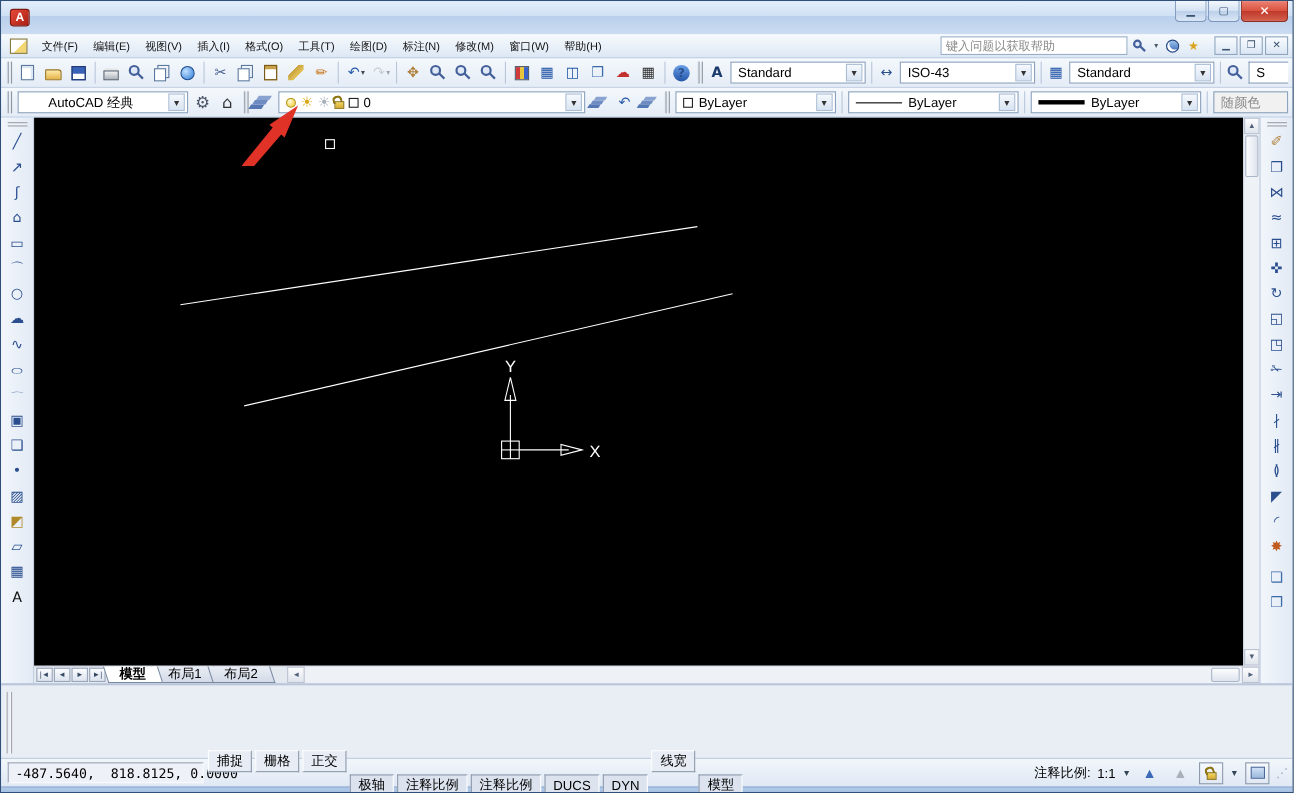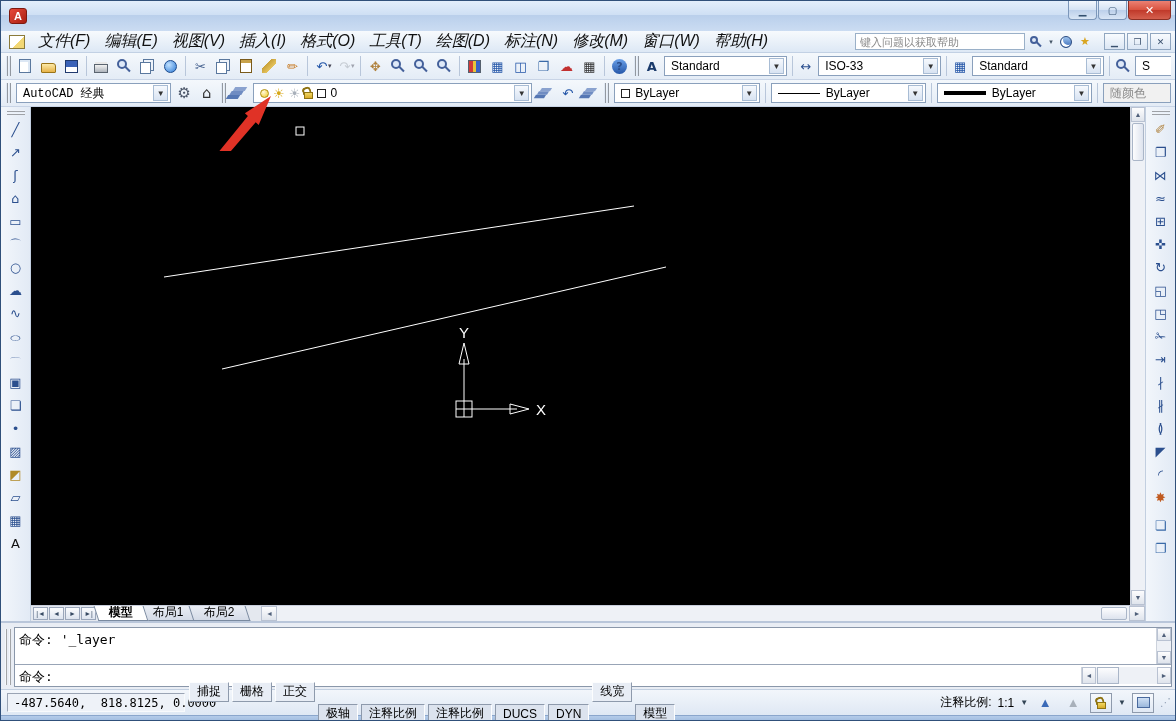--- a/index.html
+++ b/index.html
@@ -14,21 +14,21 @@
   .title-text{font-size:13px;color:#1c2b3a;}
   .cap-btns{margin-left:auto;display:flex;align-self:flex-start;}
   .cap{width:29px;height:19px;border:1px solid #7c97ba;border-top:none;border-radius:0 0 4px 4px;
     background:linear-gradient(#f2f7fd,#d4e2f3 50%,#bcd0ea 51%,#d9e6f5);display:flex;align-items:center;justify-content:center;
     font-size:10px;color:#33506f;margin-left:1px;}
   .cap.close{background:linear-gradient(#eb8173,#d9523f 50%,#c0392a 51%,#d4604e);color:#fff;border-color:#8c2f24;width:43px;font-size:11px;}
 
   
   .menubar{height:22px;display:flex;align-items:center;padding:0 4px;gap:2px;
     background:linear-gradient(#f7fafd,#dde8f5);border-bottom:1px solid #c2d1e4;}
-  .menu-item{font-size:16px;color:#111;padding:2px 7px;white-space:nowrap;font-style:italic;}
+  .menu-item{font-size:10px;color:#111;padding:2px 7px;white-space:nowrap;}
   .doc-icon{width:16px;height:14px;background:linear-gradient(135deg,#fff 55%,#f2d774 55%);border:1px solid #8a7a3a;margin:0 4px;}
   .help-search{margin-left:auto;display:flex;align-items:center;gap:3px;}
   .help-input{width:170px;height:17px;border:1px solid #9ab0c8;font-size:11px;padding:0 4px;background:#fff;color:#333;}
   .help-input::placeholder{color:#8a8a8a;}
   .mini-ic{display:inline-flex;align-items:center;justify-content:center;width:16px;height:16px;font-size:11px;}
   .docwin-btns{display:flex;margin-left:6px;}
   .dbtn{width:21px;height:17px;border:1px solid #90a6c0;background:linear-gradient(#f8fbfe,#dbe6f4);
     display:flex;align-items:center;justify-content:center;font-size:9px;color:#3a506e;margin-left:2px;}
 
   
@@ -279,21 +279,21 @@
       </span>
     <span class="combo" style="width:140px;">
       <span>Standard</span>
       <span class="carr">▼</span>
     </span>
     <span class="tsep"></span>
     <span class="tbtn">
         <span class="ic" style="color:#2b4f8e;">↔</span>
       </span>
     <span class="combo" style="width:140px;">
-      <span>ISO-33</span>
+      <span>ISO-43</span>
       <span class="carr">▼</span>
     </span>
     <span class="tsep"></span>
     <span class="tbtn">
         <span class="ic" style="color:#2456a8;">▦</span>
       </span>
     <span class="combo" style="width:150px;">
       <span>Standard</span>
       <span class="carr">▼</span>
     </span>
@@ -302,21 +302,21 @@
         <span class="k-mag"></span>
       </span>
     <span class="combo" style="width:40px;border-right:none;">
       <span>S</span>
     </span>
   </div>
 
   <div class="trow">
     <span class="grip"></span>
     <span class="combo" style="width:160px;">
-      <span style="font-family:Liberation Mono, monospace;">AutoCAD 经典</span>
+      <span style="font-family:Liberation Sans, sans-serif;margin-left:21px;">AutoCAD 经典</span>
       <span class="carr">▼</span>
     </span>
     <span class="tbtn">
         <span class="ic" style="color:#4a5568;font-size:15px;">⚙</span>
       </span>
     <span class="tbtn">
         <span class="ic" style="color:#333;font-size:15px;">⌂</span>
       </span>
     <span class="grip"></span>
     <span class="tbtn">
@@ -542,38 +542,20 @@
           </span>
           <span class="vbtn">
             <span class="ic" style="color: rgb(58, 106, 168);">❐</span>
           </span>
         </span>
     </div>
   </div>
 
   <div class="cmd">
     <span class="cmd-grip"></span>
-    <div class="cmd-box">
-      <div class="cmd-hist">
-        <div class="cmd-text">命令: '_layer</div>
-        <div class="cmd-vscroll">
-          <span class="sbtn">▲</span>
-          <span class="sbtn">▼</span>
-        </div>
-      </div>
-      <div class="cmd-prompt">
-        <div class="cmd-text">命令:</div>
-        <span class="cmd-hscroll">
-          <span class="hs-btn">◄</span>
-          <span class="cmd-hthumb"></span>
-          <span style="flex:1"></span>
-          <span class="hs-btn">►</span>
-        </span>
-      </div>
-    </div>
   </div>
 
   <div class="statusbar">
     <span class="coords">-487.5640,  818.8125, 0.0000</span>
     <span id="status-toggles" style="display:flex;gap:3px;">
         <span class="sb-btn">捕捉</span>
         <span class="sb-btn">栅格</span>
         <span class="sb-btn">正交</span>
         <span class="sb-btn pressed">极轴</span>
         <span class="sb-btn pressed">注释比例</span>

